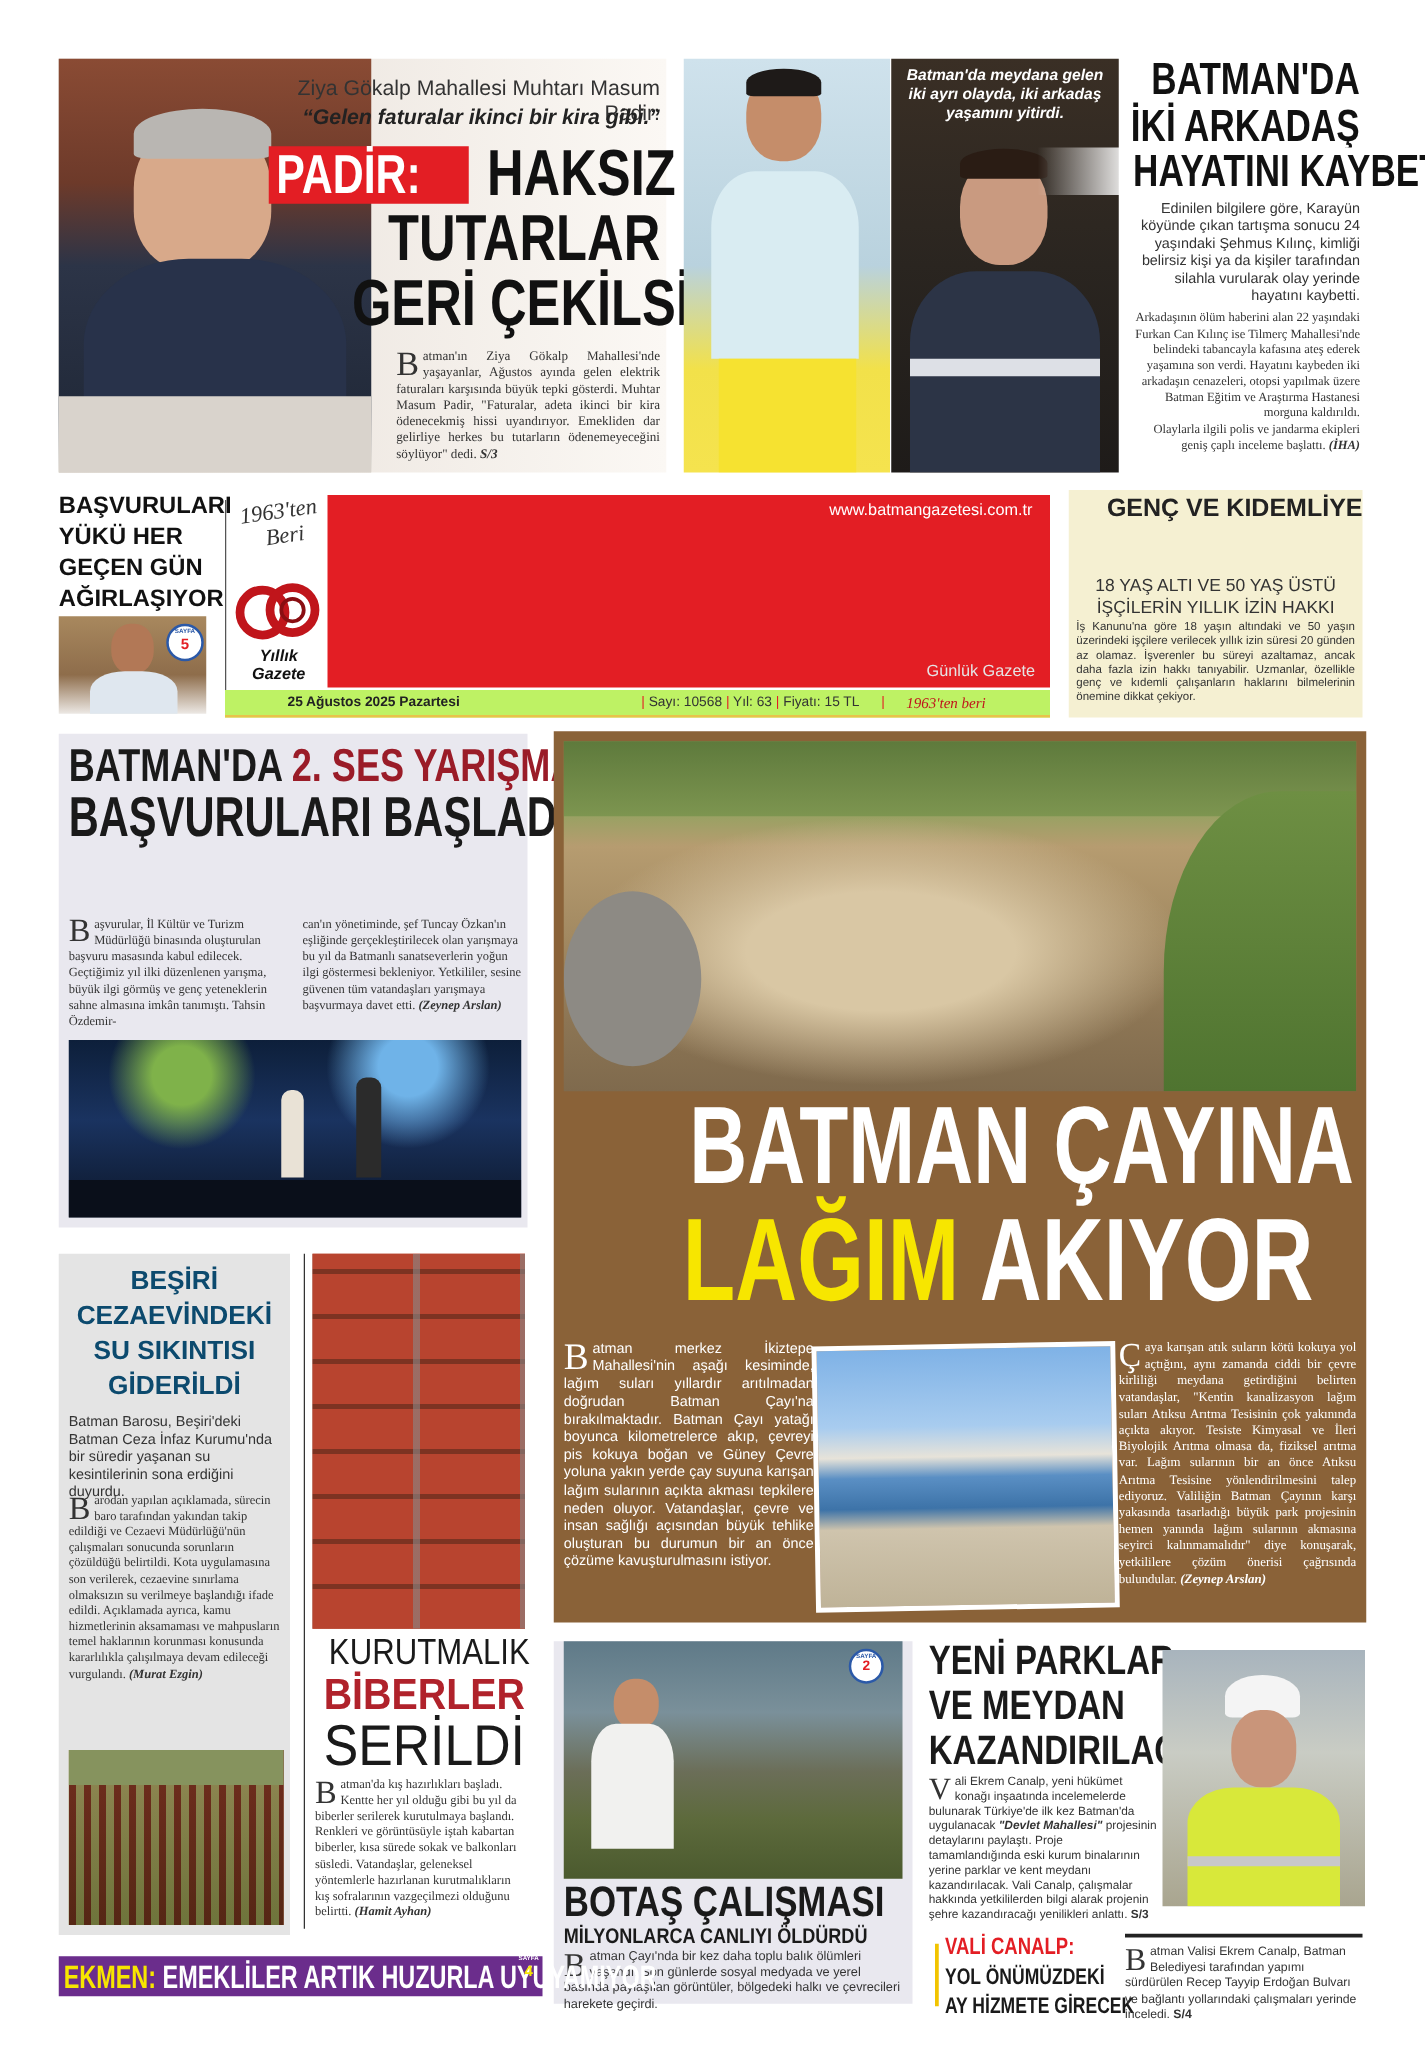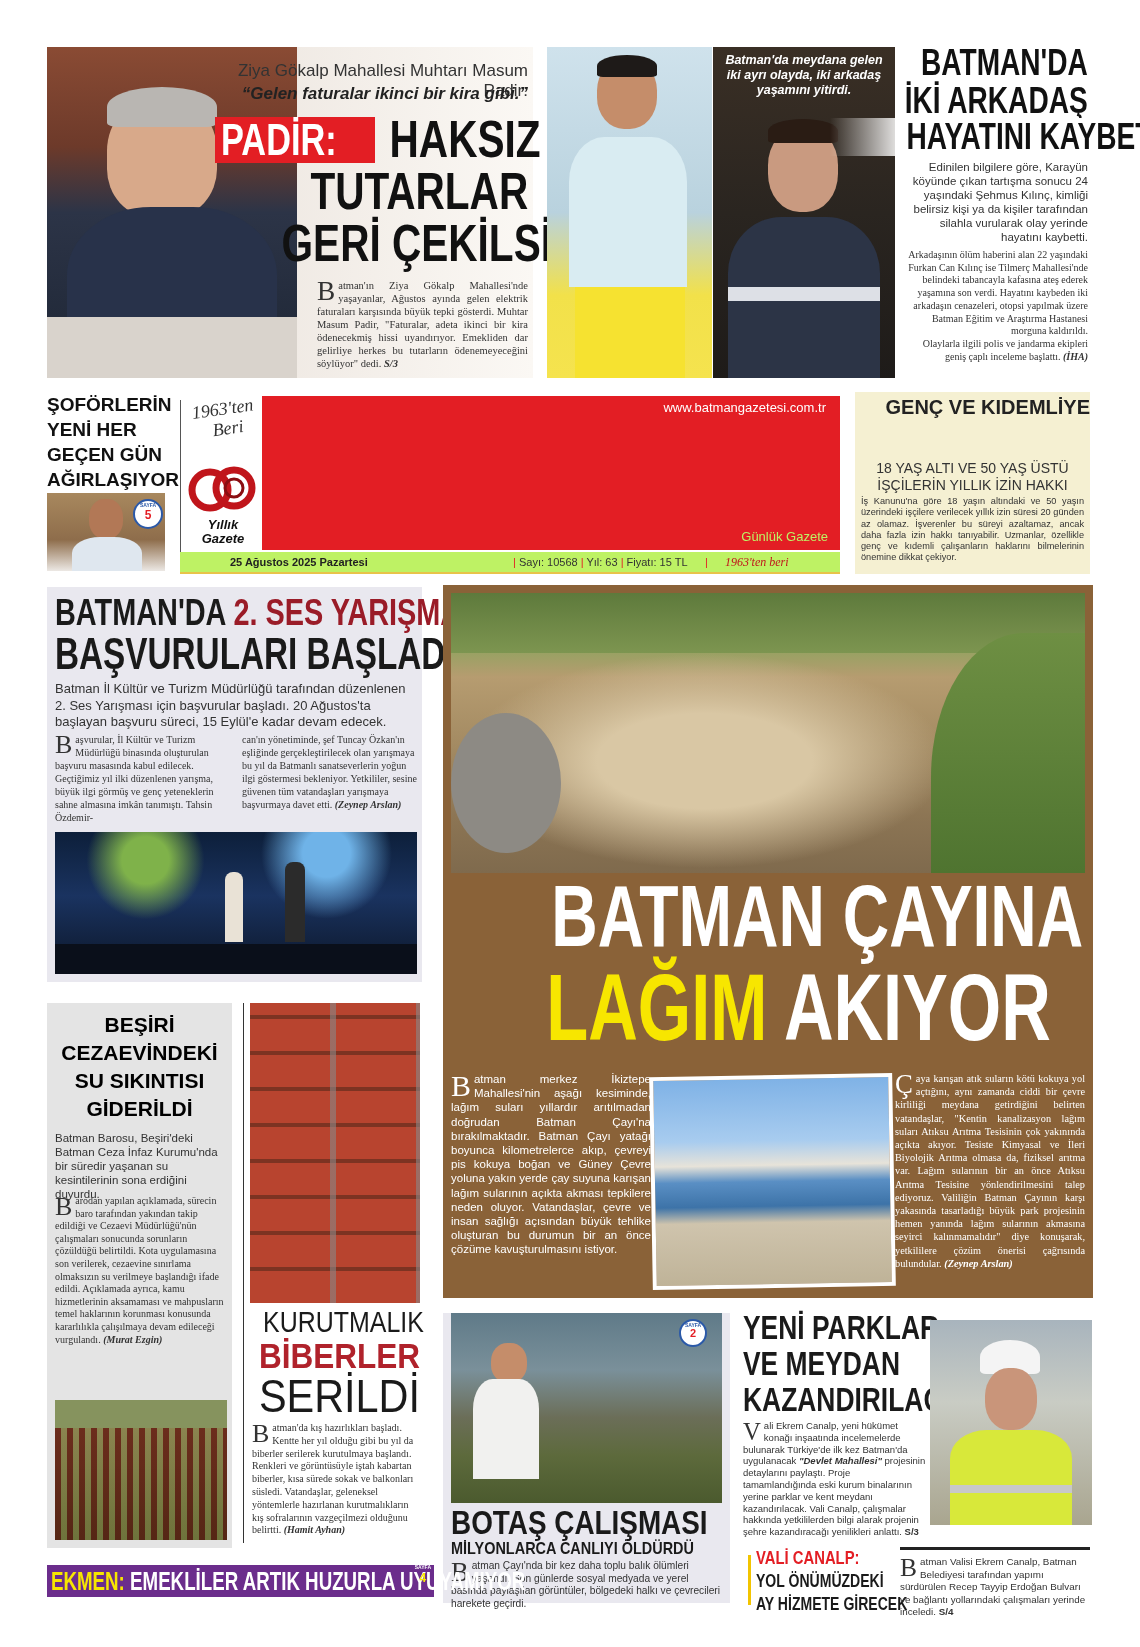--- a/index.html
+++ b/index.html
@@ -51,21 +51,21 @@
 </div>
 <div class="abs" style="left:870px;top:44px;width:218px;text-align:right;"><span class="narrow" style="font-size:36px;font-weight:bold;color:#111;line-height:38px;transform-origin:right center;">BATMAN'DA</span></div>
 <div class="abs" style="left:850px;top:82px;width:238px;text-align:right;"><span class="narrow" style="font-size:36px;font-weight:bold;color:#111;line-height:38px;transform-origin:right center;">İKİ ARKADAŞ</span></div>
 <div class="abs" style="left:830px;top:118px;width:258px;text-align:right;background:linear-gradient(90deg,rgba(255,255,255,0) 0,#fff 30%);"><span class="narrow" style="font-size:36px;font-weight:bold;color:#111;line-height:38px;transform-origin:right center;">HAYATINI KAYBETTİ</span></div>
 <div class="abs" style="left:905px;top:160px;width:183px;text-align:right;font-size:11.5px;line-height:14px;color:#333;">Edinilen bilgilere göre, Karayün köyünde çıkan tartışma sonucu 24 yaşındaki Şehmus Kılınç, kimliği belirsiz kişi ya da kişiler tarafından silahla vurularak olay yerinde hayatını kaybetti.</div>
 <div class="abs serif" style="left:905px;top:249px;width:183px;text-align:right;font-size:10px;line-height:12.7px;color:#333;">
   <span>Arkadaşının ölüm haberini alan 22 yaşındaki Furkan Can Kılınç ise Tilmerç Mahallesi'nde belindeki tabancayla kafasına ateş ederek yaşamına son verdi. Hayatını kaybeden iki arkadaşın cenazeleri, otopsi yapılmak üzere Batman Eğitim ve Araştırma Hastanesi morguna kaldırıldı.</span><br>
   <span>Olaylarla ilgili polis ve jandarma ekipleri geniş çaplı inceleme başlattı.</span> <b><i>(İHA)</i></b>
 </div>
 
-<div class="abs" style="left:47px;top:392px;width:125px;font-size:19px;line-height:25px;font-weight:bold;color:#111;">ŞOFÖRLERİN YENİ HER GEÇEN GÜN AĞIRLAŞIYOR</div>
+<div class="abs" style="left:47px;top:392px;width:125px;font-size:19px;line-height:25px;font-weight:bold;color:#111;">BAŞVURULARI YÜKÜ HER GEÇEN GÜN AĞIRLAŞIYOR</div>
 <div class="photo" style="left:47px;top:493px;width:118px;height:78px;background:linear-gradient(180deg,#a8885e 0%,#8e6d4b 60%,#ece8e4 100%);">
   <div style="position:absolute;left:42px;top:6px;width:34px;height:40px;border-radius:45%;background:#b27856;"></div>
   <div style="position:absolute;left:25px;top:44px;width:70px;height:40px;border-radius:40% 40% 0 0;background:#dfe7ef;"></div>
   <div class="abs" style="left:86px;top:6px;width:26px;height:26px;border-radius:50%;background:#fff;border:2px solid #2b59a8;text-align:center;font-size:5px;line-height:8px;color:#2b59a8;font-weight:bold;">
     <span>SAYFA</span><br><span style="font-size:12px;line-height:12px;color:#e31e24;">5</span>
   </div>
 </div>
 <div class="abs" style="left:180px;top:400px;width:1px;height:160px;background:#555;"></div>
 <div class="abs serif" style="left:193px;top:398px;width:70px;font-style:italic;font-size:18px;line-height:20px;color:#333;transform:rotate(-8deg);">
   <span>1963'ten</span><br><span style="padding-left:18px;">Beri</span>
@@ -75,21 +75,21 @@
     <circle cx="22" cy="42" r="18" fill="none" stroke="#c0151b" stroke-width="7"></circle>
     <circle cx="46" cy="40" r="18" fill="none" stroke="#c0151b" stroke-width="7"></circle>
     <circle cx="46" cy="40" r="9" fill="none" stroke="#8a0e12" stroke-width="3"></circle>
   </svg>
 </div>
 <div class="abs" style="left:190px;top:518px;width:66px;text-align:center;font-size:13px;line-height:14px;font-weight:bold;font-style:italic;color:#111;">
   <span>Yıllık</span><br><span>Gazete</span>
 </div>
 <div class="abs" style="left:262px;top:396px;width:578px;height:154px;background:#e31e24;">
   <div class="abs" style="right:14px;top:4px;font-size:13px;color:#fff;">www.batmangazetesi.com.tr</div>
-  <div class="abs" style="right:12px;bottom:6px;font-size:13px;color:#bef264;">Günlük Gazete</div>
+  <div class="abs" style="right:12px;bottom:6px;font-size:13px;color:#e5e5e5;">Günlük Gazete</div>
 </div>
 <div class="abs" style="left:180px;top:552px;width:660px;height:20px;background:#bef264;border-bottom:2px solid #e8c34a;font-size:11px;line-height:20px;">
   <span class="abs" style="left:50px;font-weight:bold;color:#222;">25 Ağustos 2025 Pazartesi</span>
   <span class="abs" style="left:333px;color:#333;"><span style="color:#e31e24;">|</span> <span>Sayı: 10568</span> <span style="color:#e31e24;">|</span> <span>Yıl: 63</span> <span style="color:#e31e24;">|</span> <span>Fiyatı: 15 TL</span></span>
   <span class="abs" style="left:525px;color:#e31e24;">|</span>
   <span class="abs serif" style="left:545px;font-style:italic;color:#c0151b;font-size:12px;">1963'ten beri</span>
 </div>
 
 <div class="abs" style="left:855px;top:392px;width:235px;height:182px;background:#f5f0d2;">
   <div class="abs" style="left:0;top:4px;width:235px;text-align:right;font-size:20px;font-weight:bold;color:#222;">GENÇ VE KIDEMLİYE</div>
@@ -98,21 +98,20 @@
   <div class="abs just" style="left:6px;top:104px;width:223px;font-size:9.2px;line-height:11.3px;color:#333;">İş Kanunu'na göre 18 yaşın altındaki ve 50 yaşın üzerindeki işçilere verilecek yıllık izin süresi 20 günden az olamaz. İşverenler bu süreyi azaltamaz, ancak daha fazla izin hakkı tanıyabilir. Uzmanlar, özellikle genç ve kıdemli çalışanların haklarını bilmelerinin önemine dikkat çekiyor.</div>
 </div>
 
 <div class="abs" style="left:47px;top:587px;width:375px;height:395px;background:#e9e8ef;">
   <div class="abs" style="left:8px;top:6px;width:370px;white-space:nowrap;">
     <span class="narrow" style="font-size:37px;font-weight:bold;line-height:40px;"><span style="color:#1a1a1a;">BATMAN'DA </span><span style="color:#9a1c28;">2. SES YARIŞMASI</span></span>
   </div>
   <div class="abs" style="left:8px;top:44px;width:370px;white-space:nowrap;">
     <span class="narrow" style="font-size:45px;font-weight:bold;color:#1a1a1a;line-height:46px;transform:scaleX(0.74);">BAŞVURULARI BAŞLADI</span>
   </div>
-  <div class="abs" style="left:8px;top:94px;width:362px;font-size:13px;line-height:16.5px;color:#333;">Batman İl Kültür ve Turizm Müdürlüğü tarafından düzenlenen 2. Ses Yarışması için başvurular başladı. 20 Ağustos'ta başlayan başvuru süreci, 15 Eylül'e kadar devam edecek.</div>
   <div class="abs serif dropcap" style="left:8px;top:146px;width:175px;font-size:10px;line-height:13px;color:#333;">Başvurular, İl Kültür ve Turizm Müdürlüğü binasında oluşturulan başvuru masasında kabul edilecek. Geçtiğimiz yıl ilki düzenlenen yarışma, büyük ilgi görmüş ve genç yeteneklerin sahne almasına imkân tanımıştı. Tahsin Özdemir-</div>
   <div class="abs serif" style="left:195px;top:146px;width:175px;font-size:10px;line-height:13px;color:#333;">
     <span>can'ın yönetiminde, şef Tuncay Özkan'ın eşliğinde gerçekleştirilecek olan yarışmaya bu yıl da Batmanlı sanatseverlerin yoğun ilgi göstermesi bekleniyor. Yetkililer, sesine güvenen tüm vatandaşları yarışmaya başvurmaya davet etti.</span> <span class="byline">(Zeynep Arslan)</span>
   </div>
   <div class="photo" style="left:8px;top:245px;width:362px;height:142px;background:radial-gradient(circle at 25% 20%,#7fb24a 0 8%,transparent 20%),radial-gradient(circle at 75% 15%,#6fb3e8 0 8%,transparent 22%),linear-gradient(180deg,#0d1f3a 0%,#1a3360 45%,#0c1628 100%);">
     <div style="position:absolute;left:170px;top:40px;width:18px;height:70px;background:#e9e2d6;border-radius:8px 8px 0 0;"></div>
     <div style="position:absolute;left:230px;top:30px;width:20px;height:80px;background:#2b2b2b;border-radius:8px 8px 0 0;"></div>
     <div style="position:absolute;left:0;top:112px;width:362px;height:30px;background:#0a0f1a;"></div>
   </div>
 </div>
@@ -130,21 +129,21 @@
     <span class="narrow-c" style="font-size:94px;font-weight:bold;line-height:96px;transform:scaleX(0.73);"><span style="color:#f7e600;">LAĞIM</span> <span style="color:#fff;">AKIYOR</span></span>
   </div>
   <div class="abs just dropcap" style="left:8px;top:487px;width:200px;font-size:11.5px;line-height:14.2px;color:#fff;">Batman merkez İkiztepe Mahallesi'nin aşağı kesiminde, lağım suları yıllardır arıtılmadan doğrudan Batman Çayı'na bırakılmaktadır. Batman Çayı yatağı boyunca kilometrelerce akıp, çevreyi pis kokuya boğan ve Güney Çevre yoluna yakın yerde çay suyuna karışan lağım sularının açıkta akması tepkilere neden oluyor. Vatandaşlar, çevre ve insan sağlığı açısından büyük tehlike oluşturan bu durumun bir an önce çözüme kavuşturulmasını istiyor.</div>
   <div class="photo" style="left:208px;top:490px;width:235px;height:205px;border:4px solid #fff;transform:rotate(-1deg);background:linear-gradient(180deg,#7fb2e6 0%,#a8ccef 30%,#e7e3d9 42%,#5a8fc4 50%,#3d73a8 62%,#cfc4ad 70%,#bfb398 100%);"></div>
   <div class="abs serif just dropcap" style="left:452px;top:487px;width:190px;font-size:10.3px;line-height:13.2px;color:#fff;">
     <span>Çaya karışan atık suların kötü kokuya yol açtığını, aynı zamanda ciddi bir çevre kirliliği meydana getirdiğini belirten vatandaşlar, "Kentin kanalizasyon lağım suları Atıksu Arıtma Tesisinin çok yakınında açıkta akıyor. Tesiste Kimyasal ve İleri Biyolojik Arıtma olmasa da, fiziksel arıtma var. Lağım sularının bir an önce Atıksu Arıtma Tesisine yönlendirilmesini talep ediyoruz. Valiliğin Batman Çayının karşı yakasında tasarladığı büyük park projesinin hemen yanında lağım sularının akmasına seyirci kalınmamalıdır" diye konuşarak, yetkililere çözüm önerisi çağrısında bulundular.</span> <span class="byline">(Zeynep Arslan)</span>
   </div>
 </div>
 
 <div class="abs" style="left:47px;top:1003px;width:185px;height:545px;background:#e4e4e4;">
-  <div class="abs" style="left:4px;top:8px;width:177px;text-align:center;font-size:21px;line-height:28px;font-weight:bold;color:#000000;">BEŞİRİ CEZAEVİNDEKİ SU SIKINTISI GİDERİLDİ</div>
+  <div class="abs" style="left:4px;top:8px;width:177px;text-align:center;font-size:21px;line-height:28px;font-weight:bold;color:#0c4a6e;">BEŞİRİ CEZAEVİNDEKİ SU SIKINTISI GİDERİLDİ</div>
   <div class="abs" style="left:8px;top:128px;width:172px;font-size:11.5px;line-height:14px;color:#333;">Batman Barosu, Beşiri'deki Batman Ceza İnfaz Kurumu'nda bir süredir yaşanan su kesintilerinin sona erdiğini duyurdu.</div>
   <div class="abs serif dropcap" style="left:8px;top:192px;width:172px;font-size:10px;line-height:12.6px;color:#333;">
     <span>Barodan yapılan açıklamada, sürecin baro tarafından yakından takip edildiği ve Cezaevi Müdürlüğü'nün çalışmaları sonucunda sorunların çözüldüğü belirtildi. Kota uygulamasına son verilerek, cezaevine sınırlama olmaksızın su verilmeye başlandığı ifade edildi. Açıklamada ayrıca, kamu hizmetlerinin aksamaması ve mahpusların temel haklarının korunması konusunda kararlılıkla çalışılmaya devam edileceği vurgulandı.</span> <span class="byline">(Murat Ezgin)</span>
   </div>
   <div class="photo" style="left:8px;top:397px;width:172px;height:140px;background:repeating-linear-gradient(90deg,#b24848 0 6px,#e6d6cb 6px 12px),linear-gradient(180deg,#a2a26a,#7a8a4a);background-blend-mode:multiply;">
     <div style="position:absolute;left:0;top:0;width:172px;height:28px;background:#86935e;"></div>
   </div>
 </div>
 
 <div class="abs" style="left:243px;top:1003px;width:1px;height:540px;background:#333;"></div>

